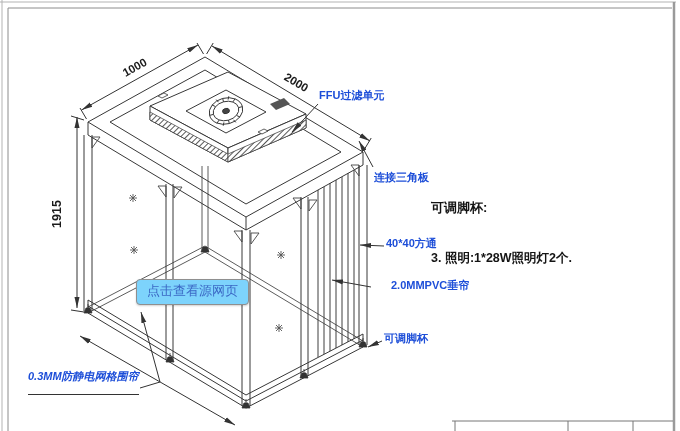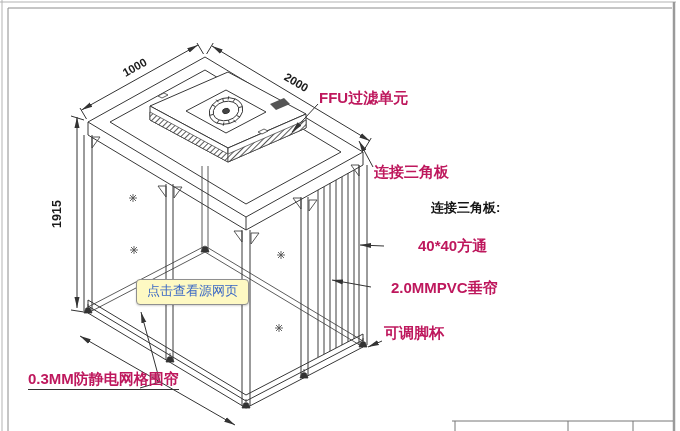--- a/index.html
+++ b/index.html
@@ -2,36 +2,36 @@
 <html><head>
 <meta charset="utf-8">
 <style>
   html,body { margin:0; padding:0; background:#fff; }
   .stage {
     position:relative; width:680px; height:431px; background:#ffffff;
     overflow:hidden; font-family:"Liberation Sans","DejaVu Sans",sans-serif;
   }
   .stage svg { position:absolute; left:0; top:0; }
   .cad-label {
-    position:absolute; font-size:15px; font-weight:600; color:#be185d;
+    position:absolute; font-size:11px; font-weight:600; color:#1d4ed8;
     white-space:nowrap; line-height:1;
   }
-  .cad-label.underlined { border-bottom:1px solid #333; padding-bottom:3px; }
+  .cad-label.underlined { border-bottom:1px solid #333; padding-bottom:12px;font-style:italic; }
   .dim-label {
     position:absolute; font-size:11.5px; font-weight:600; color:#1b1b1b;
     white-space:nowrap; line-height:1; transform-origin:center;
   }
   .notes {
     position:absolute; left:431px; top:165px; font-size:12.5px; line-height:17px;
     font-weight:600; color:#141414; white-space:pre;
   }
   .notes .nt { font-size:13px; }
   .src-btn {
     position:absolute; left:136px; top:279px; height:24px; padding:0 10px;
-    background:#fef9c3; border:1px solid #8f8f8f; border-radius:4px;
+    background:#7dd3fc; border:1px solid #8f8f8f; border-radius:4px;
     color:#3b68c5; font-size:13px; font-weight:500; line-height:22px;
     box-shadow:0 1px 2px rgba(0,0,0,.18); cursor:pointer; white-space:nowrap;
   }
 </style>
 </head>
 <body>
 
 <div class="stage">
 
   <svg width="680" height="431" viewBox="0 0 680 431">
@@ -184,28 +184,29 @@
       <path d="M140,388 L160,382"></path>
       <line x1="160" y1="382" x2="141" y2="312" marker-end="url(#arr)"></line>
     </g>
   </svg>
 
   <div class="dim-label" style="left:135px;top:68px;transform:translate(-50%,-50%) rotate(-29deg);">1000</div>
   <div class="dim-label" style="left:296px;top:83px;transform:translate(-50%,-50%) rotate(31deg);">2000</div>
   <div class="dim-label" style="left:57px;top:214px;font-size:12.5px;transform:translate(-50%,-50%) rotate(-90deg);">1915</div>
 
   <div class="cad-label" style="left:319px;top:90px;">FFU过滤单元</div>
-  <div class="cad-label" style="left:374px;top:164px;">连接三角板</div>
-  <div class="cad-label" style="left:386px;top:238px;margin-left:32px;">40*40方通</div>
+  <div class="cad-label" style="left:374px;top:172px;">连接三角板</div>
+  <div class="cad-label" style="left:386px;top:238px;">40*40方通</div>
   <div class="cad-label" style="left:391px;top:280px;">2.0MMPVC垂帘</div>
-  <div class="cad-label" style="left:384px;top:325px;">可调脚杯</div>
+  <div class="cad-label" style="left:384px;top:333px;">可调脚杯</div>
   <div class="cad-label underlined" style="left:28px;top:371px;">0.3MM防静电网格围帘</div>
 
   <div class="notes">
-    <div class="nt">连接三角板:</div>
+    <div class="nt">可调脚杯:</div>
+    <div>3. 照明:1*28W照明灯2个.</div>
     
     
     
     
     
   </div>
 
   <div class="src-btn">点击查看源网页</div>
 
 </div>

